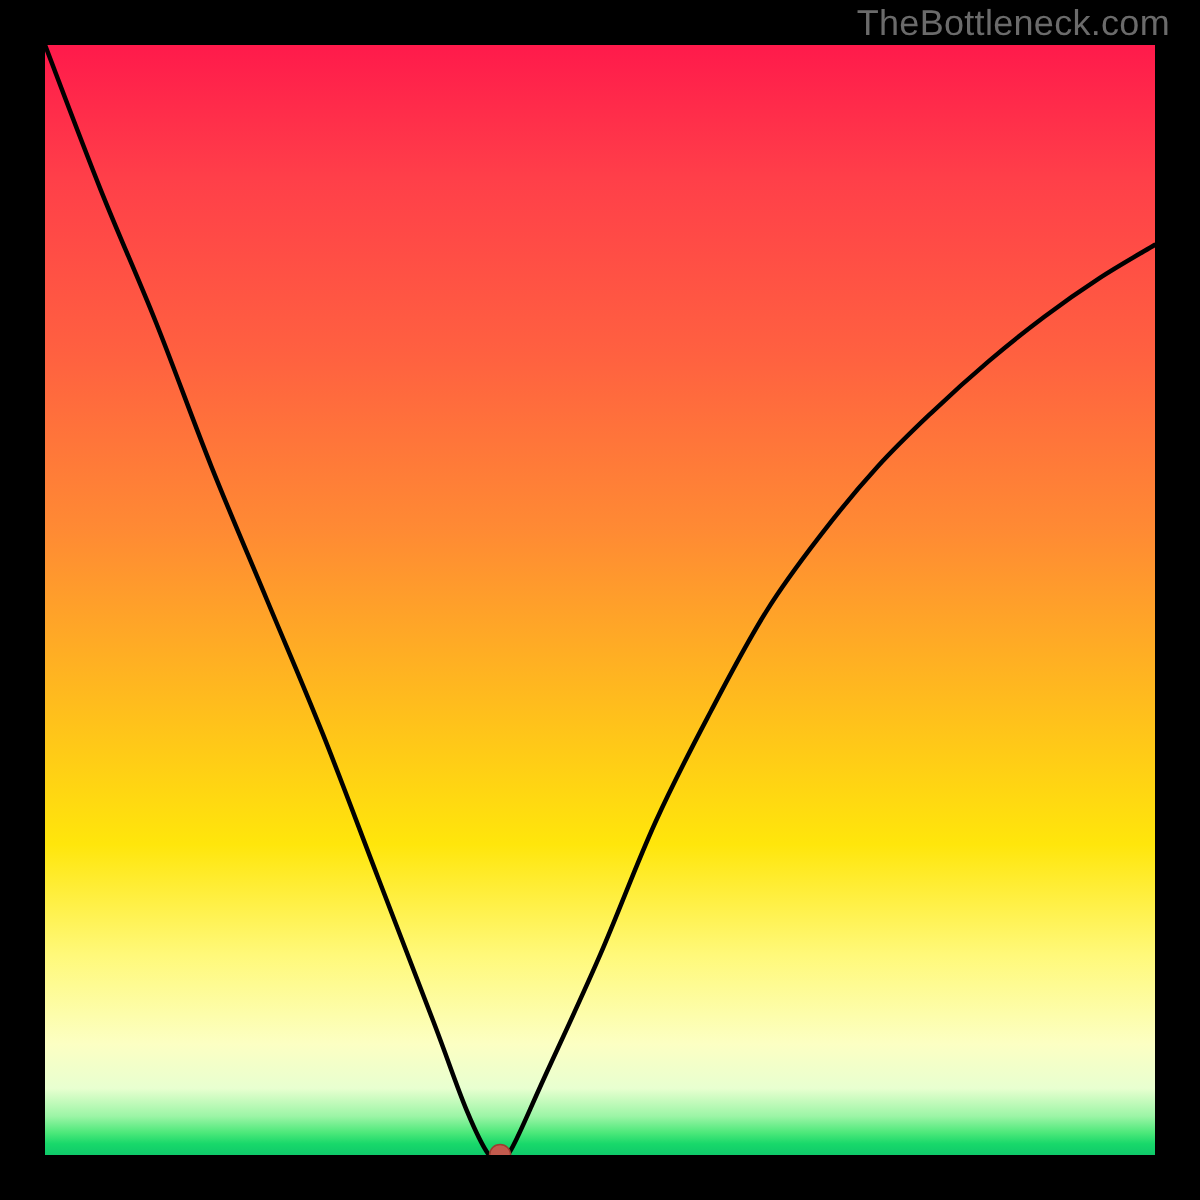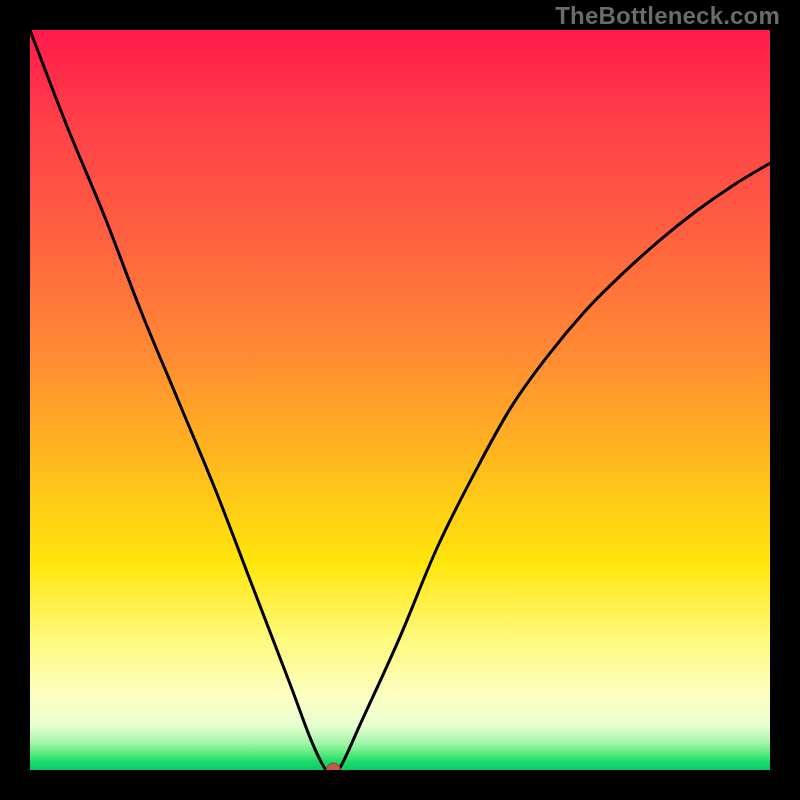--- a/index.html
+++ b/index.html
@@ -16,21 +16,21 @@
     width: 800px;
     height: 800px;
     background: #000;
   }
   .watermark {
     position: absolute;
     top: 2px;
     right: 20px;
     color: #6b6b6b;
     font-size: 24px;
-    font-weight: 700;
+    font-weight: 400;
     letter-spacing: 0.2px;
     z-index: 5;
   }
   .plot-area {
     position: absolute;
     left: 30px;
     top: 30px;
     width: 740px;
     height: 740px;
     overflow: hidden;

